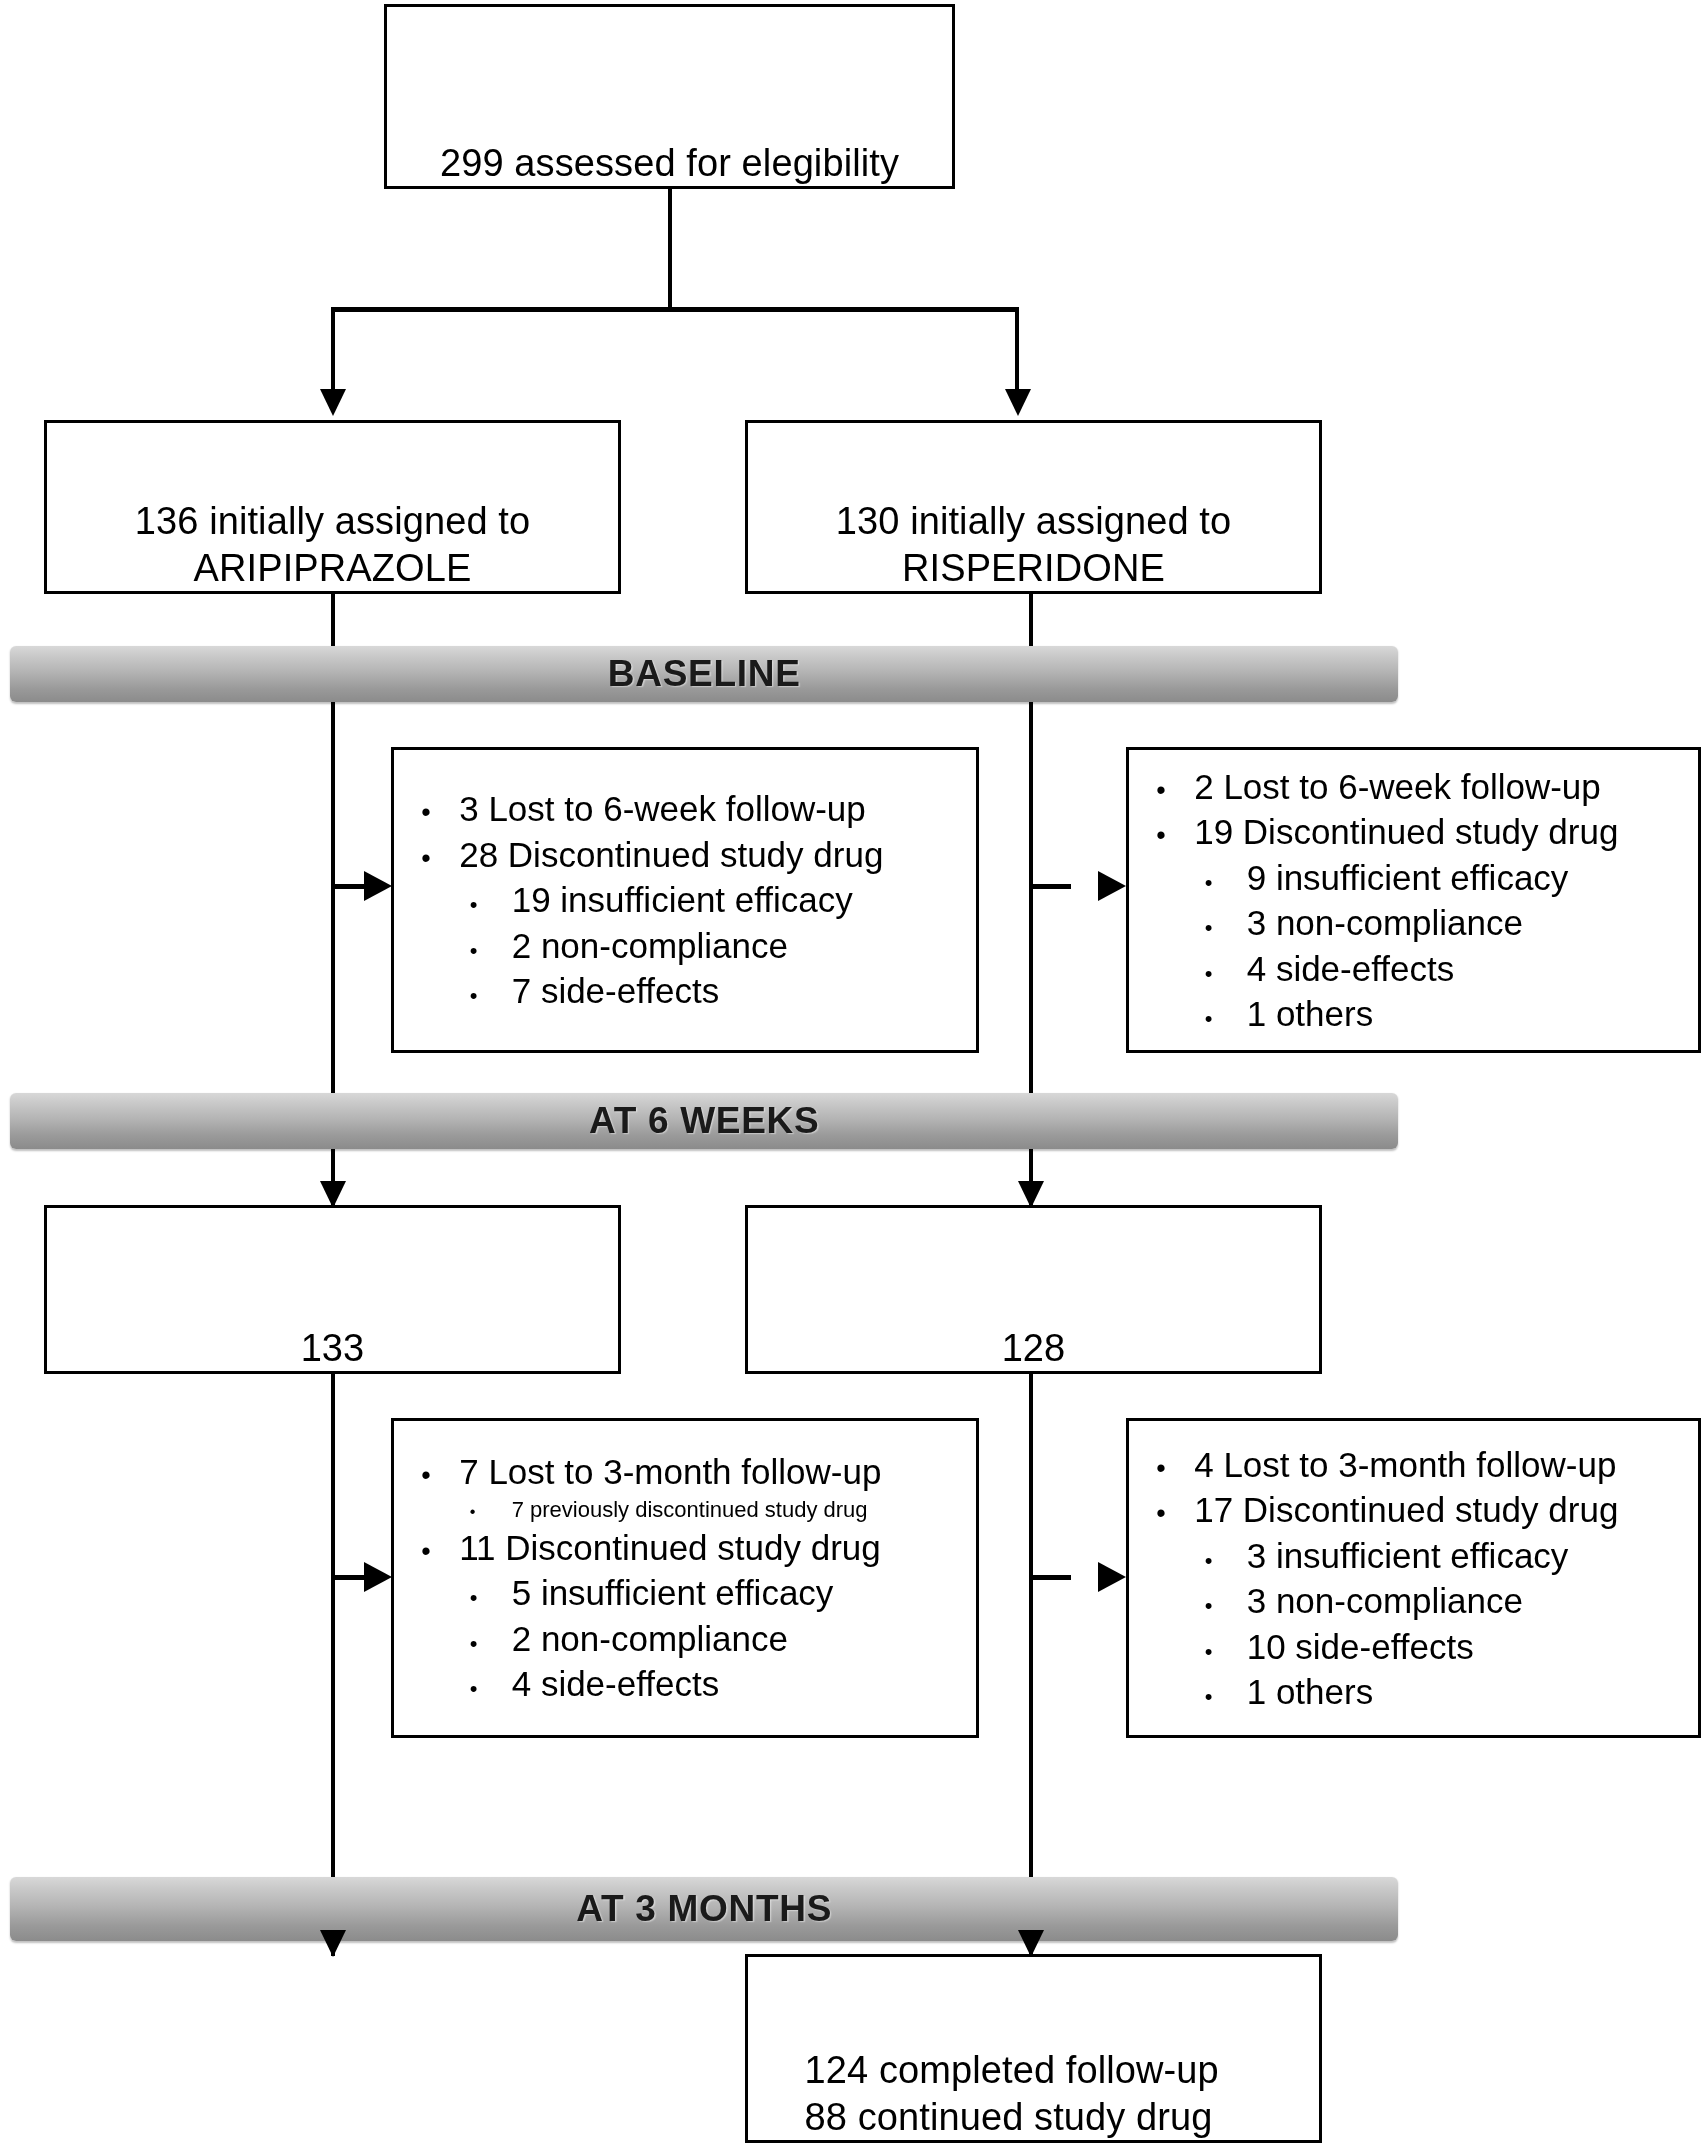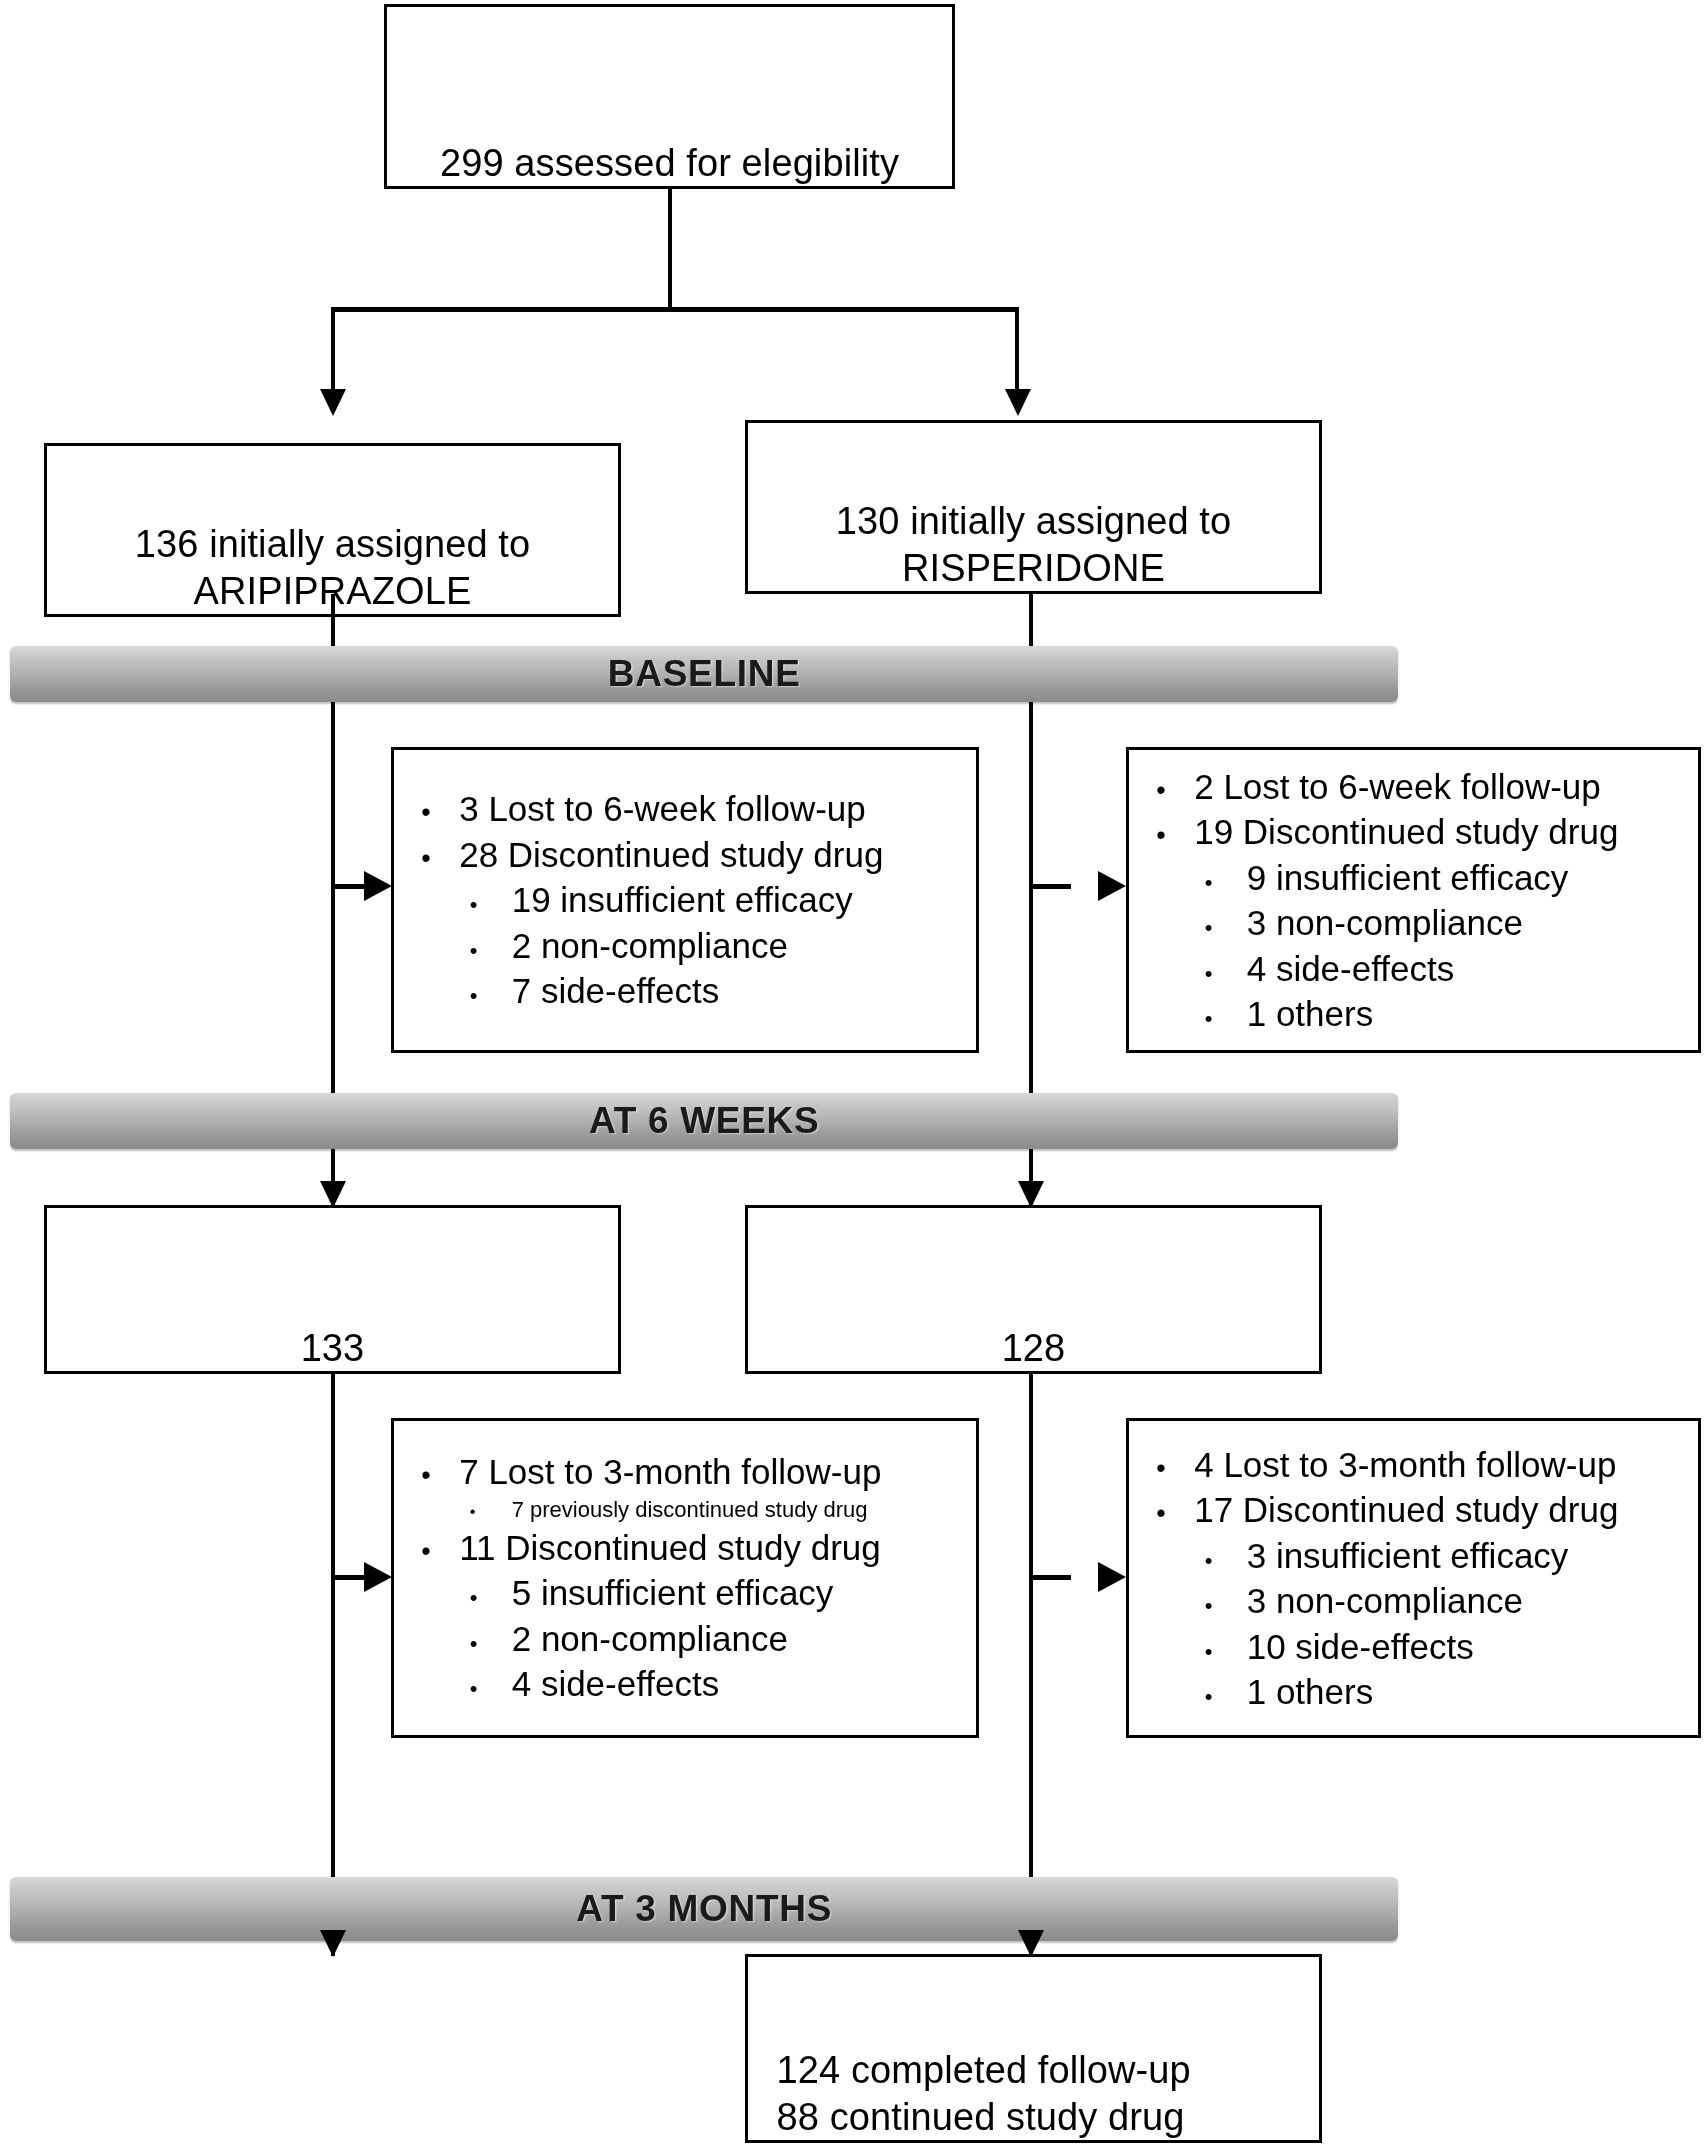--- a/index.html
+++ b/index.html
@@ -132,21 +132,21 @@
     <div class="box-text">299 assessed for elegibility</div>
   </div>
 
   <div class="vline" style="left:668px; top:189px; width:4.1px; height:122px;"></div>
   <div class="hline" style="left:331px; top:307px; width:688px; height:4.8px;"></div>
   <div class="vline" style="left:331px; top:307px; width:4.1px; height:85px;"></div>
   <div class="vline" style="left:1015px; top:307px; width:4.1px; height:85px;"></div>
   <div class="arrow-down" style="left:320px; top:389px;"></div>
   <div class="arrow-down" style="left:1005px; top:389px;"></div>
 
-  <div class="box" style="left:44px; top:420px; width:577px; height:174px;margin-top:23px;">
+  <div class="box" style="left:44px; top:420px; width:577px; height:174px;">
     <div class="box-text">136 initially assigned to
 ARIPIPRAZOLE</div>
   </div>
   <div class="box" style="left:745px; top:420px; width:577px; height:174px;">
     <div class="box-text">130 initially assigned to
 RISPERIDONE</div>
   </div>
 
   <div class="vline" style="left:331px; top:594px; width:4.1px; height:612px;"></div>
   <div class="vline" style="left:1029px; top:594px; width:4.1px; height:612px;"></div>
@@ -286,19 +286,19 @@
   <div class="hline" style="left:1029px; top:1575px; width:42px; height:4.8px;"></div>
   <div class="arrow-right" style="left:1098px; top:1562px;"></div>
 
   <div class="banner" style="left:10.2px; top:1877px; width:1388px; height:64px;">
     <span class="banner-label">AT 3 MONTHS</span>
   </div>
 
   <div class="arrow-down" style="left:320px; top:1930px;"></div>
   <div class="arrow-down" style="left:1018px; top:1930px;"></div>
 
-  <div class="box" style="left:745px; top:1954px; width:577px; height:189px; justify-content:flex-start;">
+  <div class="box" style="left:745px; top:1954px; width:577px; height:189px; justify-content:flex-start;padding-left:28px;">
     <div class="box-text left" style="padding-left:28.6px;">124 completed follow-up
 88 continued study drug</div>
   </div>
 
 </div>
 
 
 </body></html>

